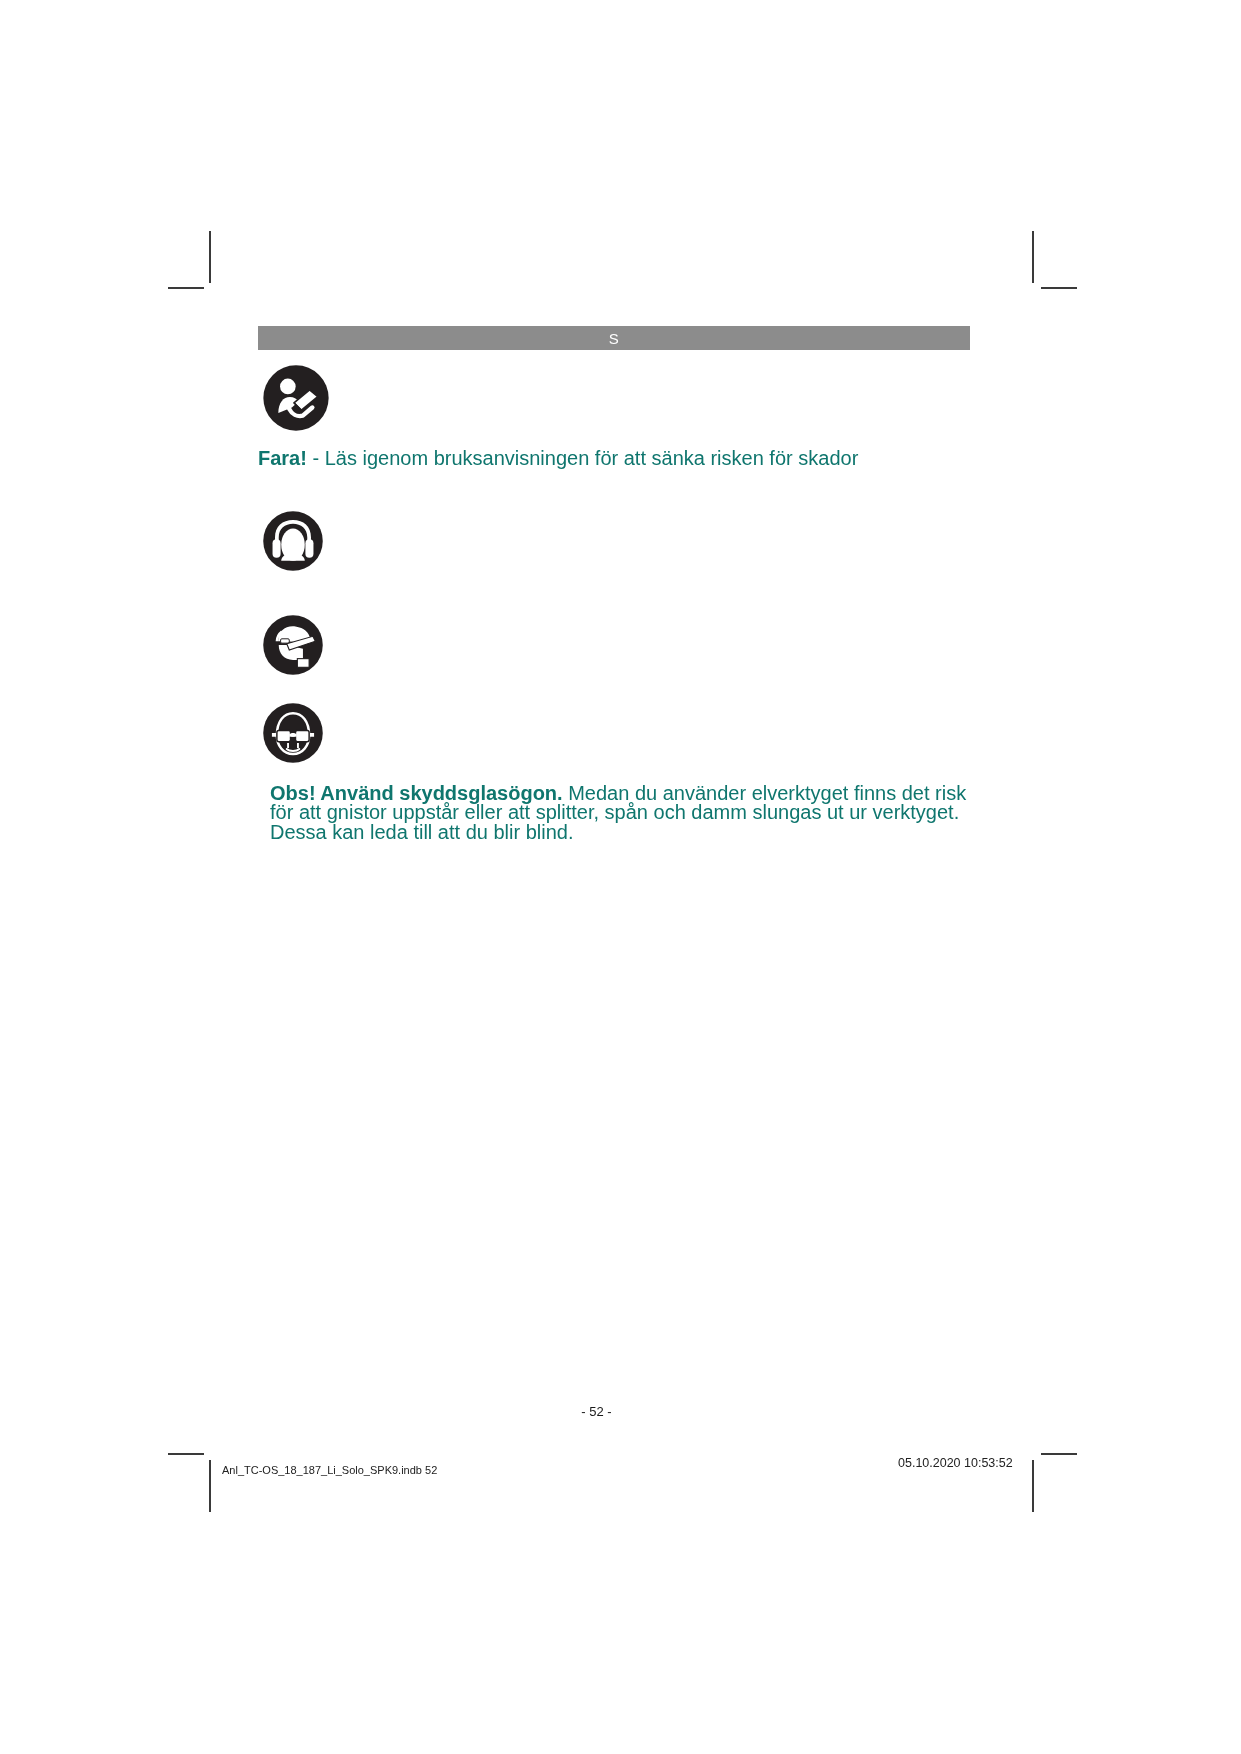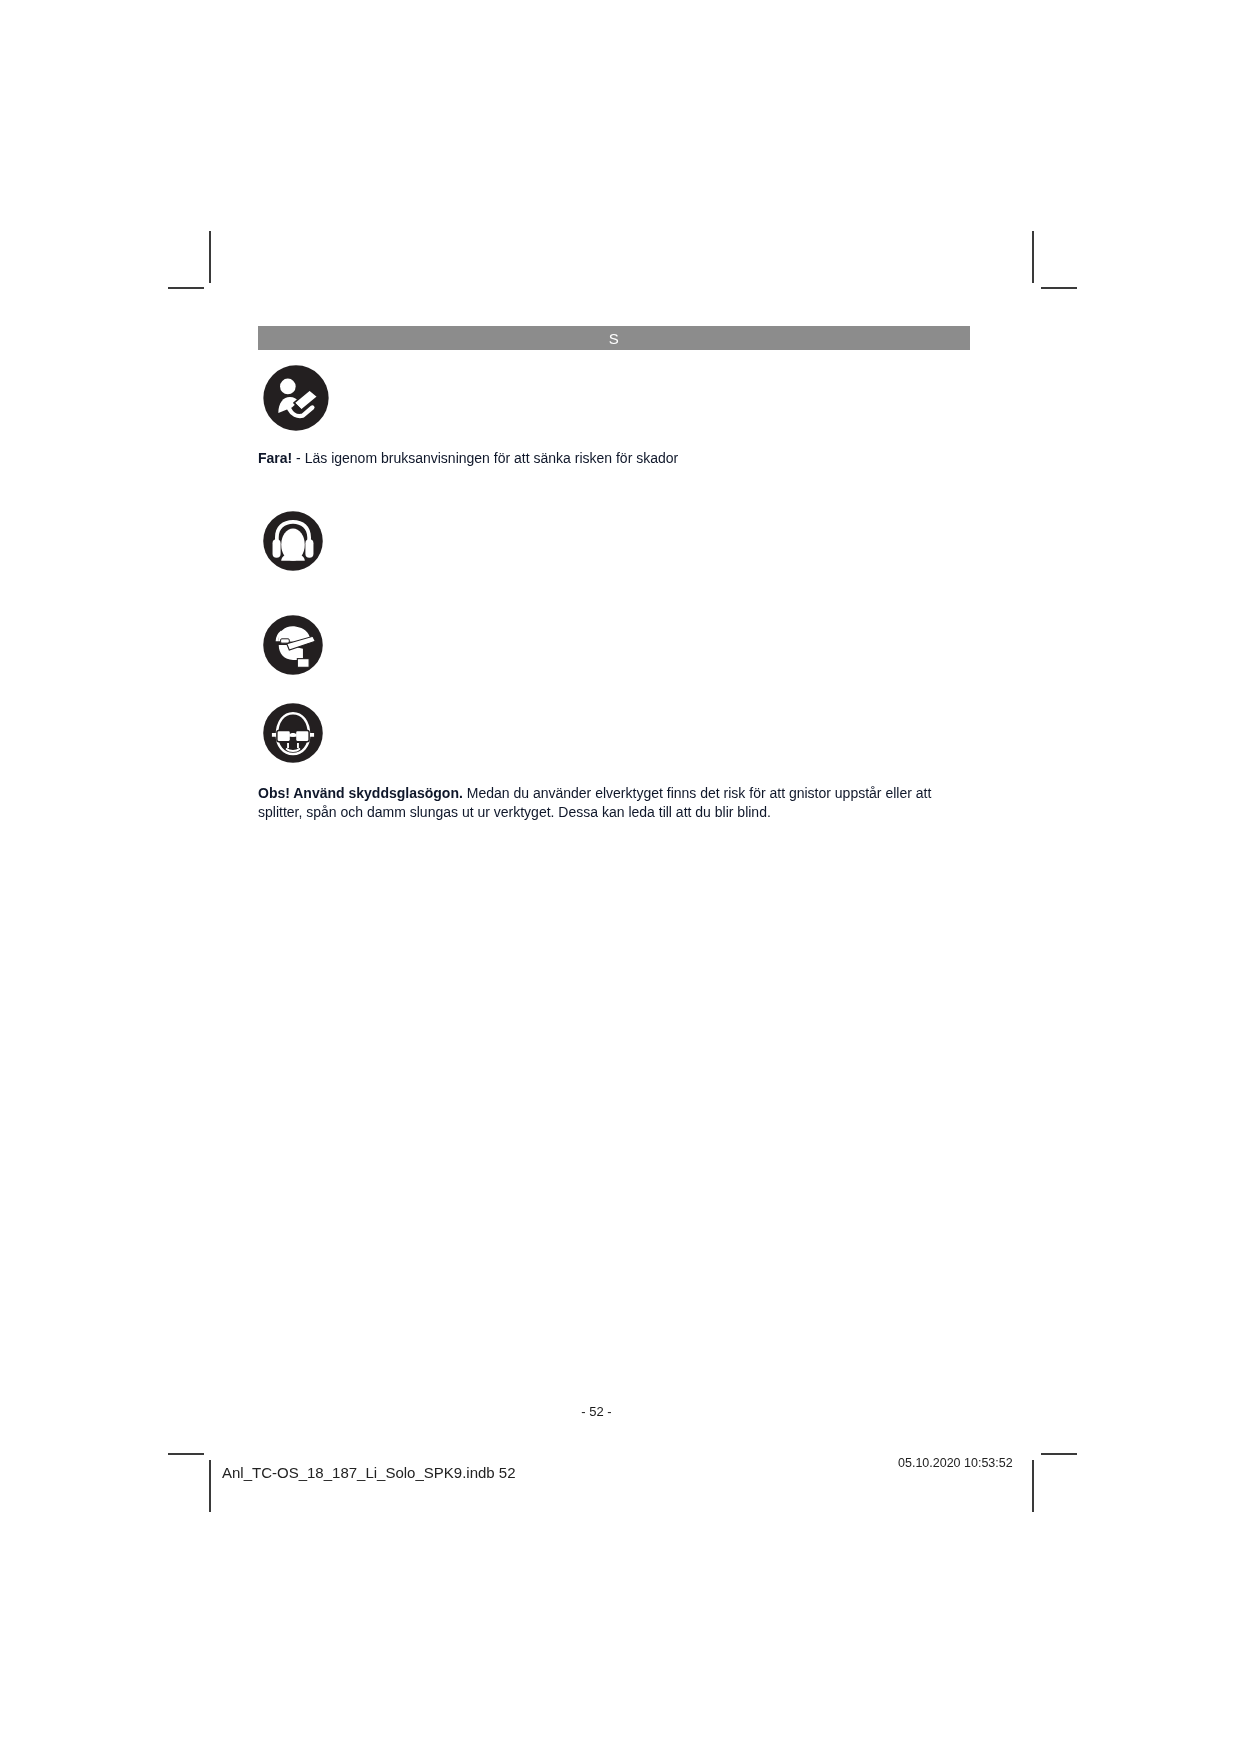--- a/index.html
+++ b/index.html
@@ -49,23 +49,23 @@
   }
 
   
   .warn-block {
     position: relative;
   }
   .warn-icon {
     display: block;
   }
   .warn-text {
-    font-size: 14px;
+    font-size: 20px;
     line-height: 19.5px;
-    color: #0f172a;
+    color: #0f766e;
     max-width: 712px;
   }
   .warn-text b {
     font-weight: bold;
   }
 
   
   #block-manual       { margin-top: 14px; }
   #block-manual .warn-icon   { margin-left: 4px; }
   #block-manual .warn-text   { margin-top: 17px; margin-left: 0px; }
@@ -73,21 +73,21 @@
   #block-hearing      { margin-top: 41px; }
   #block-hearing .warn-icon  { margin-left: 4px; }
   #block-hearing .warn-text  { margin-top: 20px; margin-left: 7px; }
 
   #block-dustmask     { margin-top: 42px; }
   #block-dustmask .warn-icon { margin-left: 4px; }
   #block-dustmask .warn-text { margin-top: 20px; margin-left: 0px; }
 
   #block-goggles      { margin-top: 26px; }
   #block-goggles .warn-icon  { margin-left: 4px; }
-  #block-goggles .warn-text  { margin-top: 20px; margin-left: 0px; }
+  #block-goggles .warn-text  { margin-top: 20px; margin-left: 12px; }
 
   
   .page-number {
     position: absolute;
     left: 0;
     top: 1404px;
     width: 1193px;
     text-align: center;
     font-size: 13px;
     color: #1a1a1a;
@@ -96,21 +96,21 @@
     position: absolute;
     top: 1455px;
     left: 0;
     width: 1241px;
     height: 36px;
   }
   .footer-file {
     position: absolute;
     left: 222px;
     top: 9px;
-    font-size: 15px;
+    font-size: 11px;
     color: #222222;
     white-space: nowrap;
   }
   .footer-stamp {
     position: absolute;
     left: 898px;
     top: 1px;
     font-size: 12.5px;
     color: #222222;
     white-space: nowrap;

